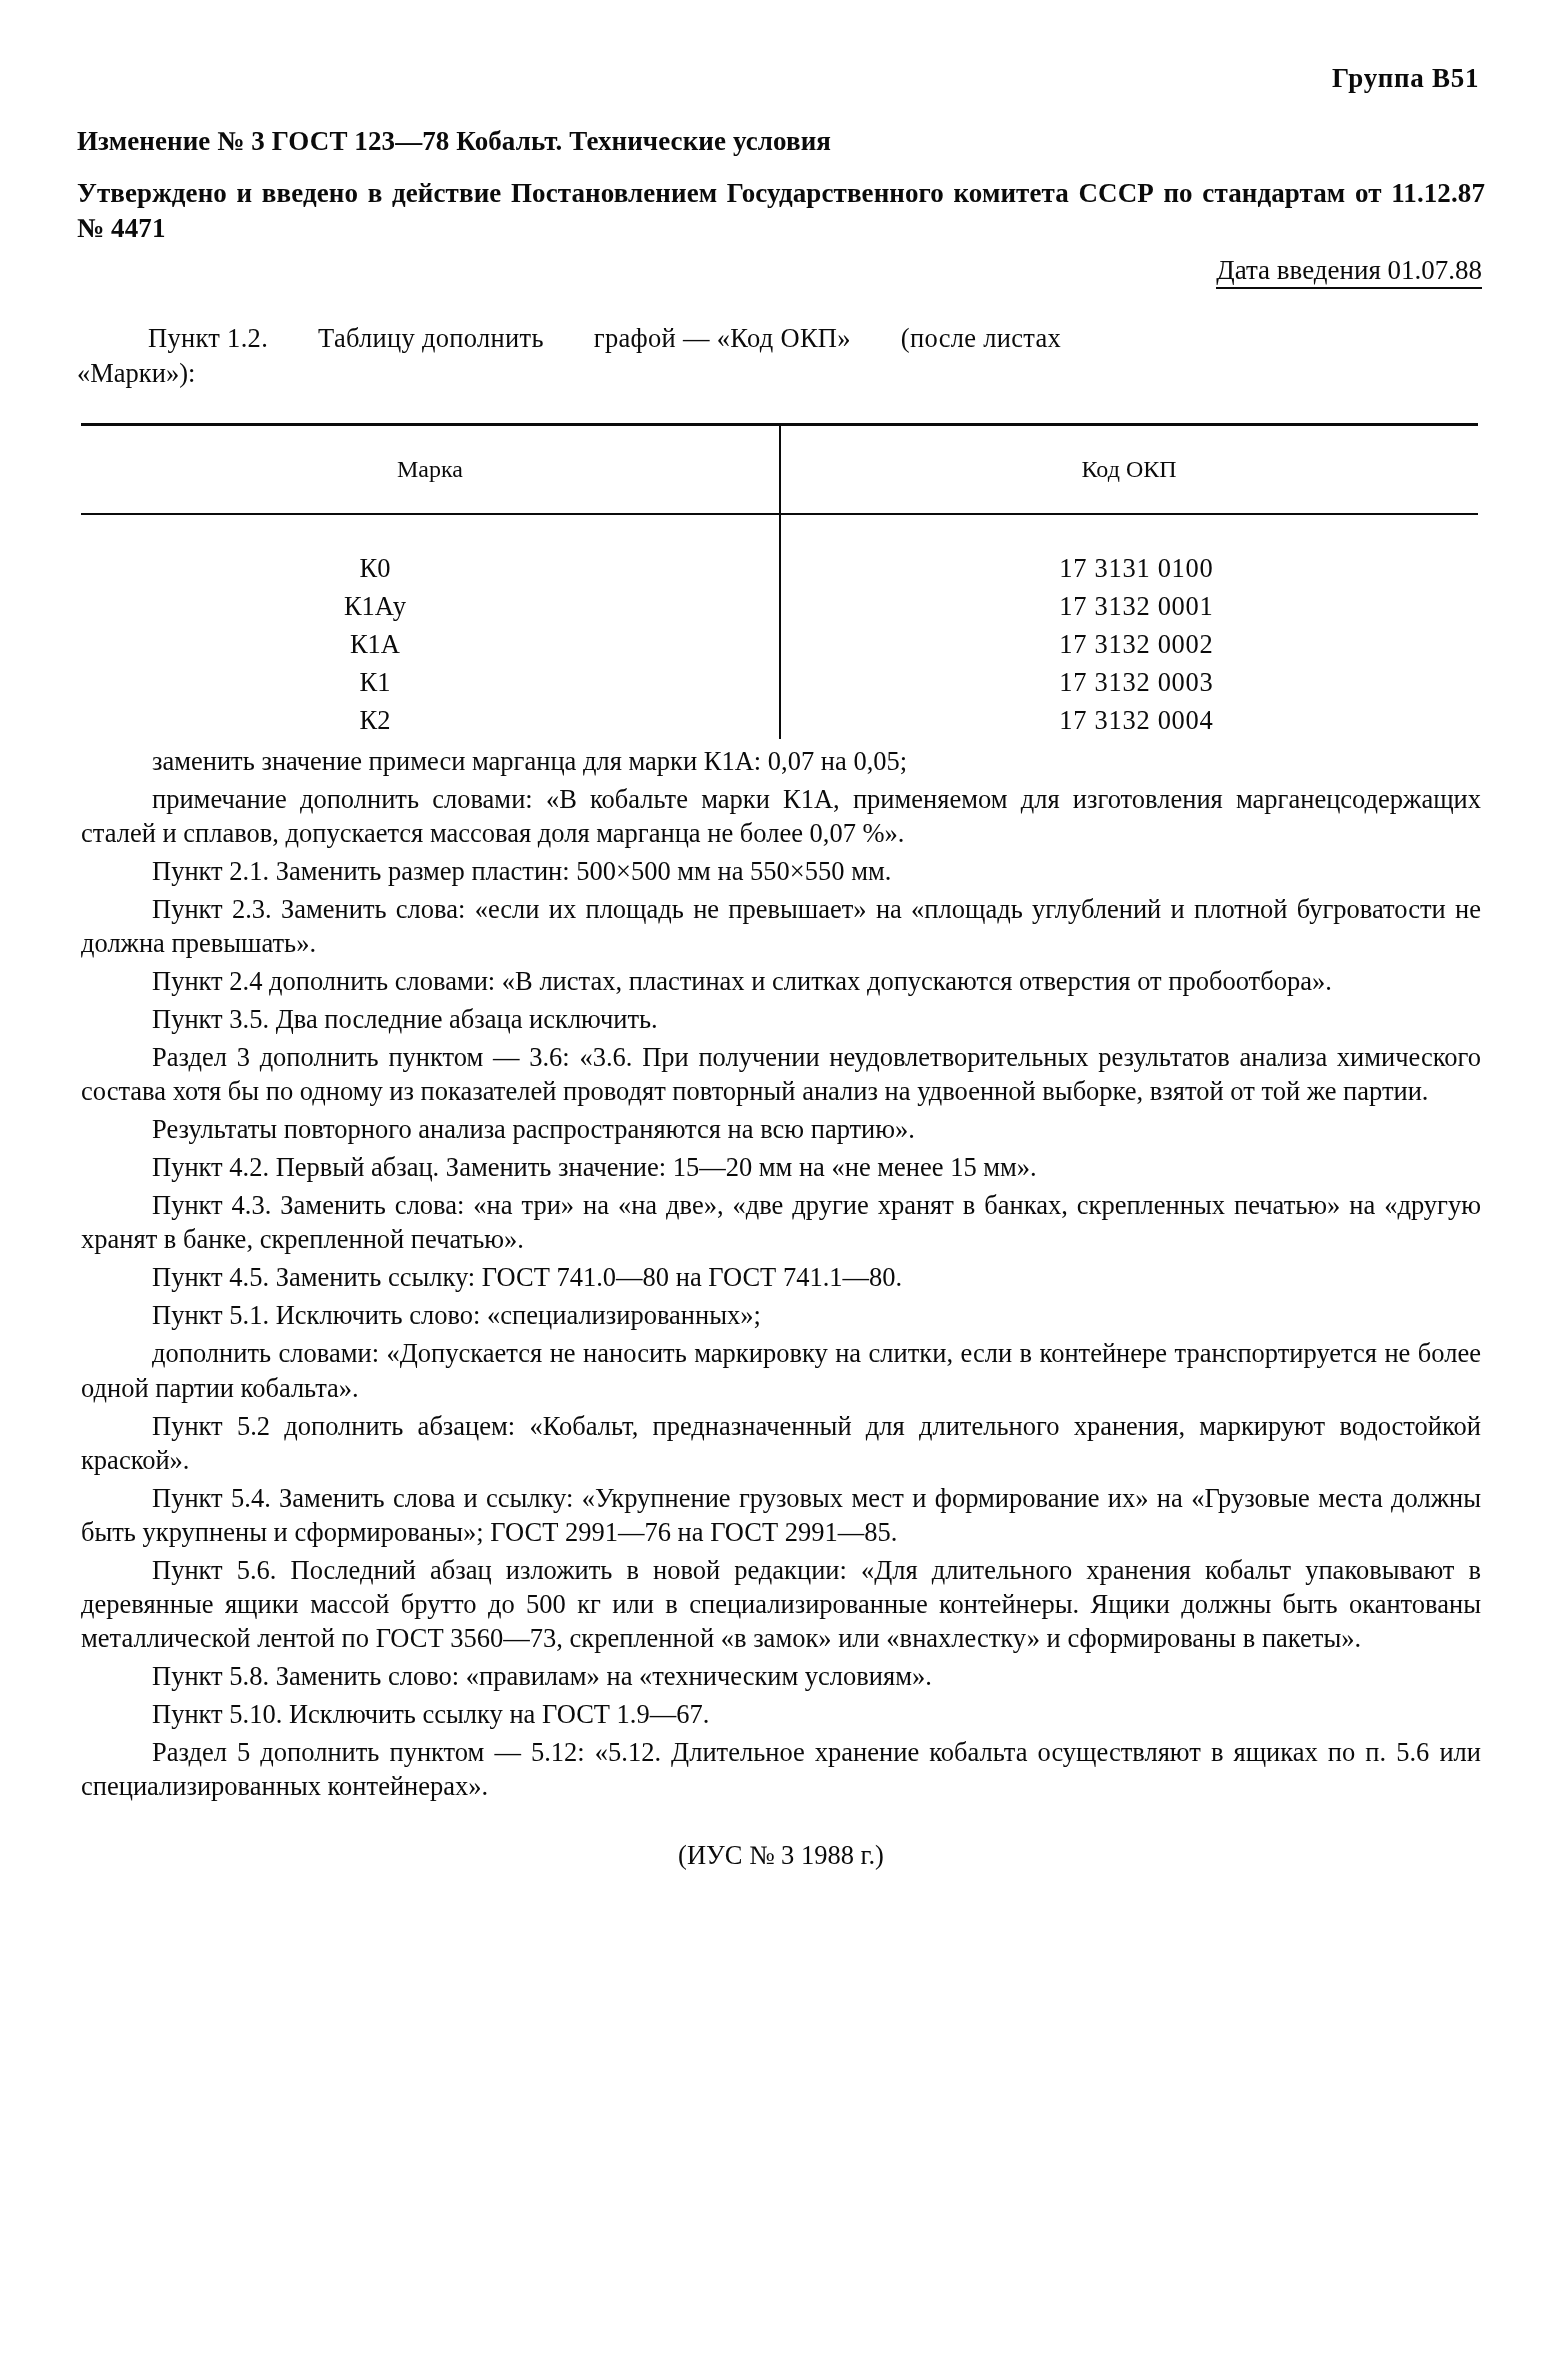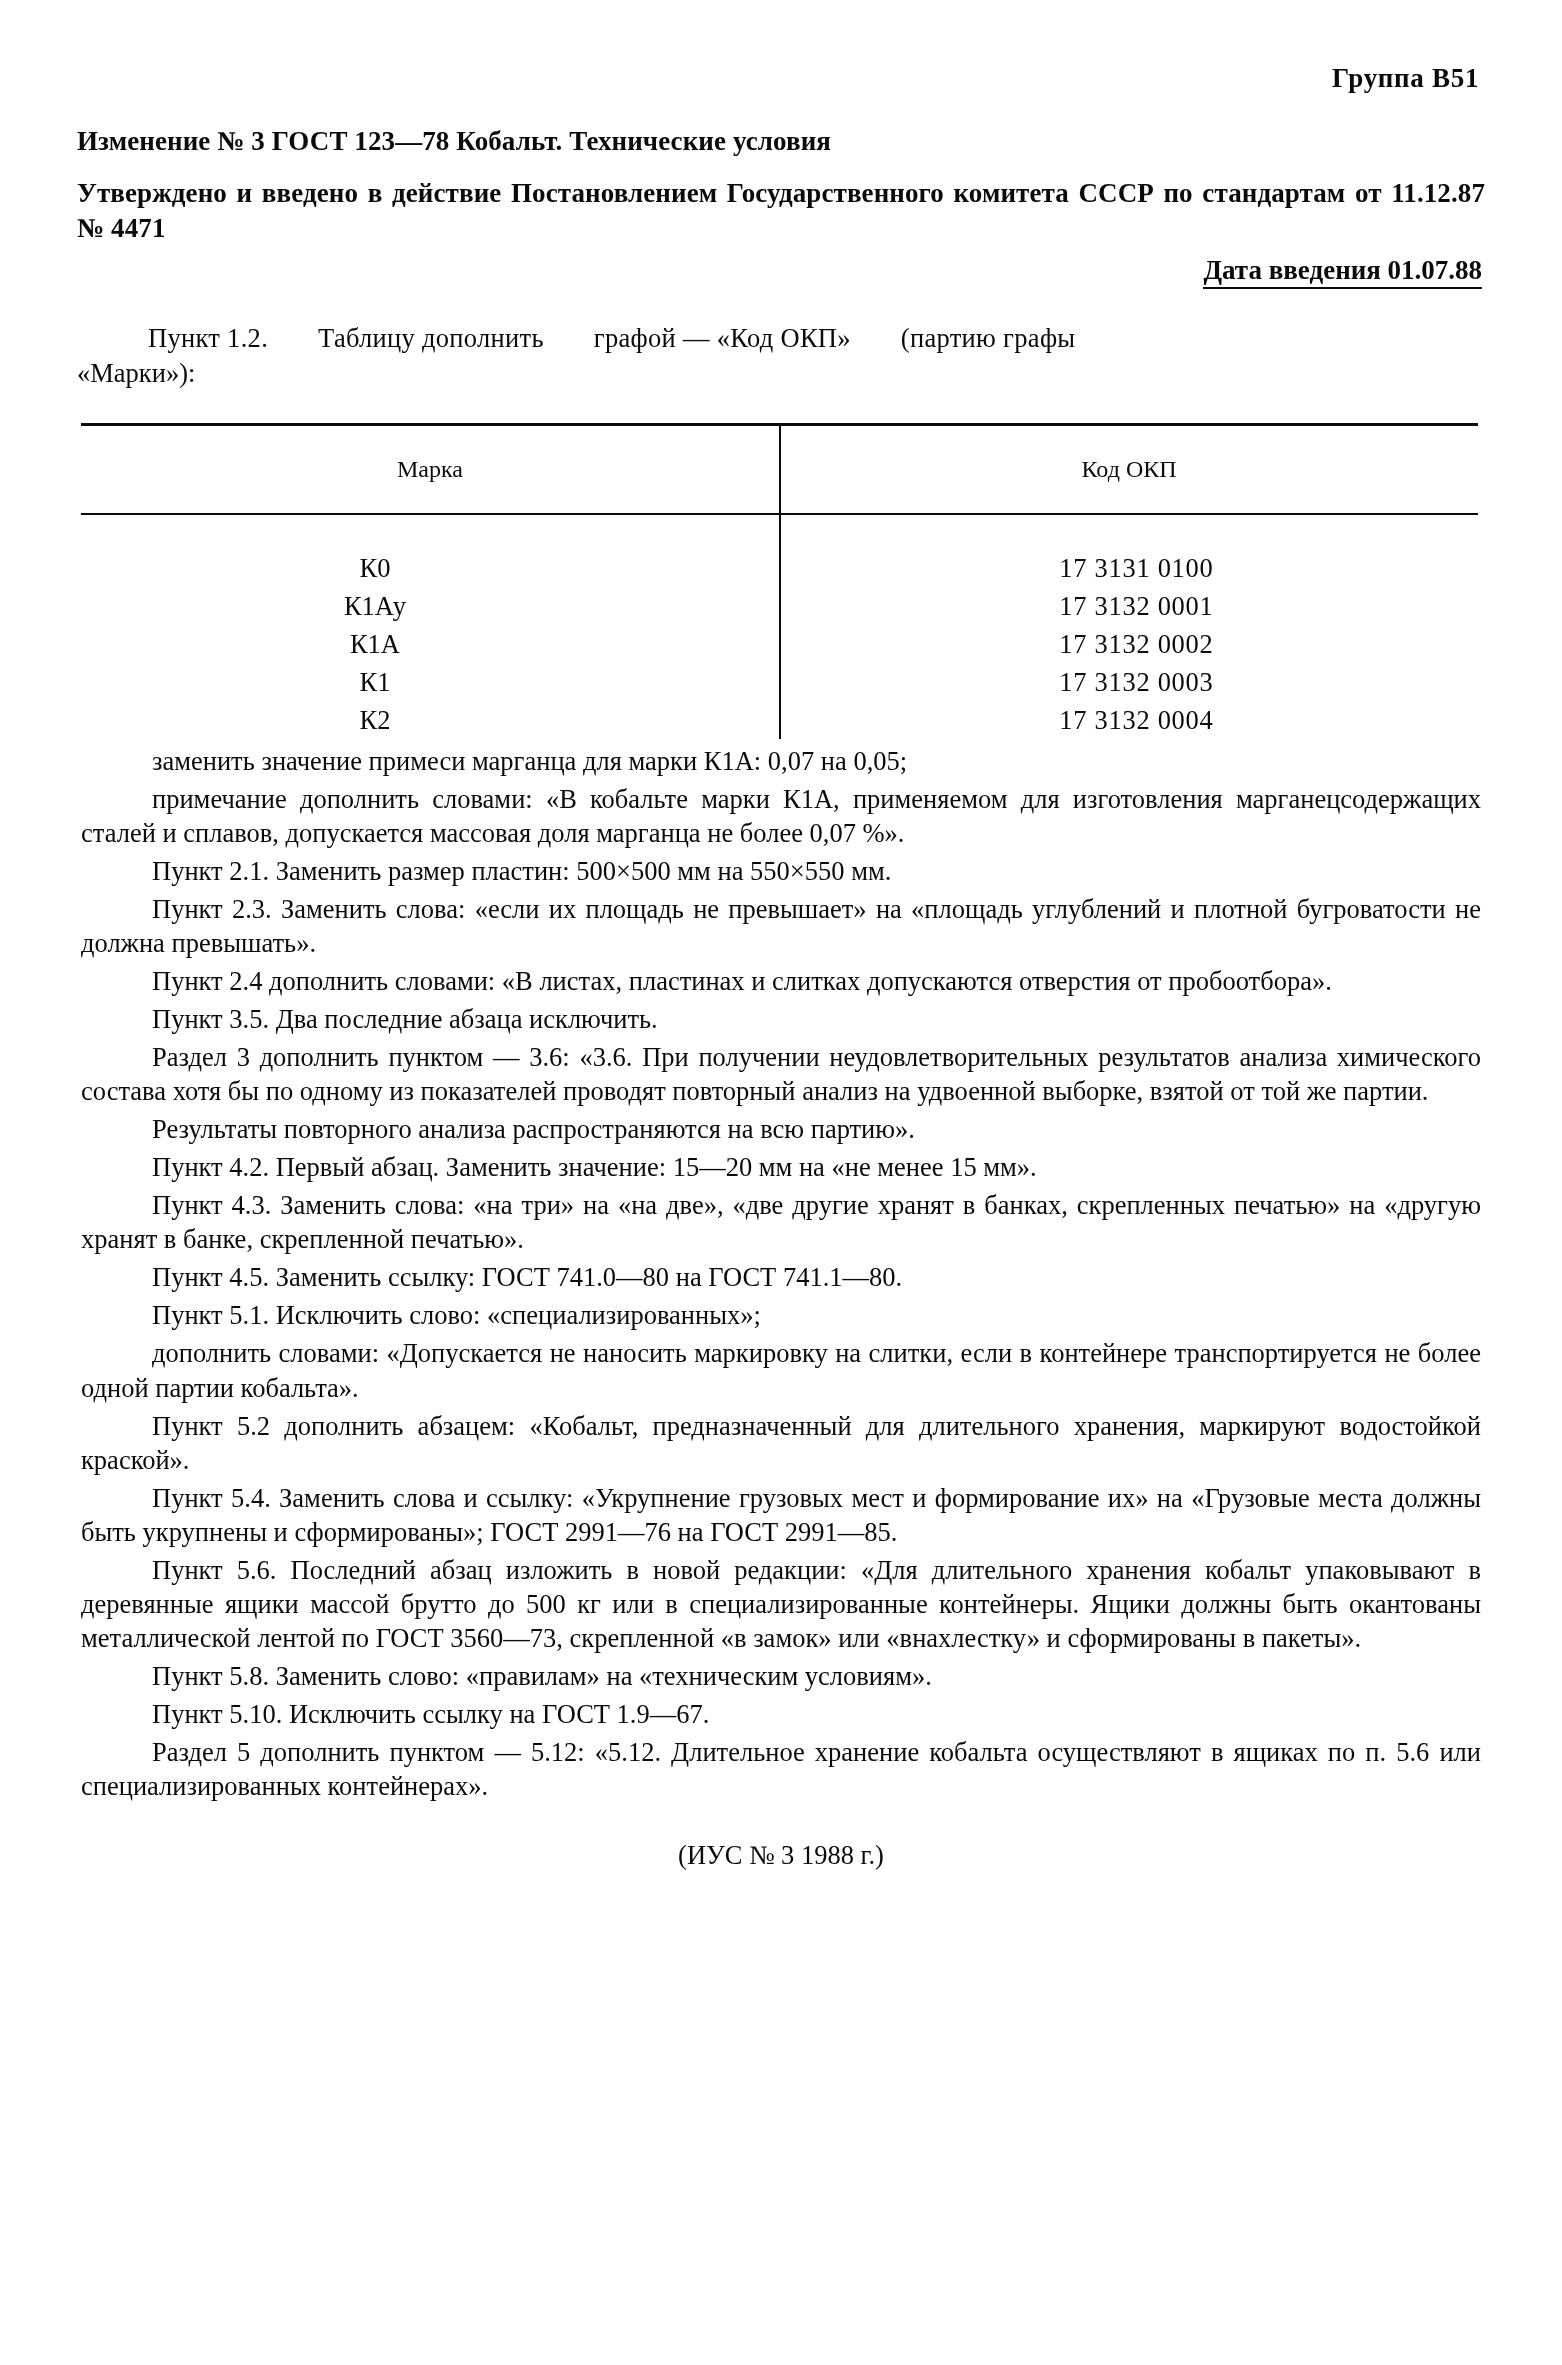--- a/index.html
+++ b/index.html
@@ -36,21 +36,21 @@
   .approve {
     font-weight: bold;
     font-size: 27px;
     line-height: 1.28;
     text-align: justify;
     margin-bottom: 10.3px;
     letter-spacing: 0.1px;
   }
   .date-line {
     text-align: right;
-    font-weight: bold;
+    font-weight: normal;
     font-size: 27px;
     margin-bottom: 35px;
     padding-right: 2.9px;
   }
   .date-line .underlined {
     border-bottom: 2.2px solid #0b0b0b;
     padding-bottom: 1.5px;
   }
   .p-intro {
     font-size: 26.5px;
@@ -133,21 +133,21 @@
   <div class="title-line">Изменение № 3 ГОСТ 123—78 Кобальт. Технические условия</div>
 
   <div class="approve">Утверждено и введено в действие Постановлением Государственного комитета СССР по стандартам от 11.12.87 № 4471</div>
 
   <div class="date-line">
     <span class="underlined">Дата введения 01.07.88</span>
   </div>
 
   <div class="p-intro">
     <span class="l1">
-      <span>Пункт 1.2.</span><span class="sp-l"></span><span>Таблицу дополнить</span><span class="sp-l"></span><span>графой — «Код ОКП»</span><span class="sp-l"></span><span>(партию графы</span>
+      <span>Пункт 1.2.</span><span class="sp-l"></span><span>Таблицу дополнить</span><span class="sp-l"></span><span>графой — «Код ОКП»</span><span class="sp-l"></span><span>(после листах</span>
     </span>
     <span>«Марки»):</span>
   </div>
 
   <div class="tbl-wrap">
     <div class="rule-thick"></div>
     <table class="spec">
       <tbody>
           <tr class="head-row">
         <td style="width:50%">Марка</td>

